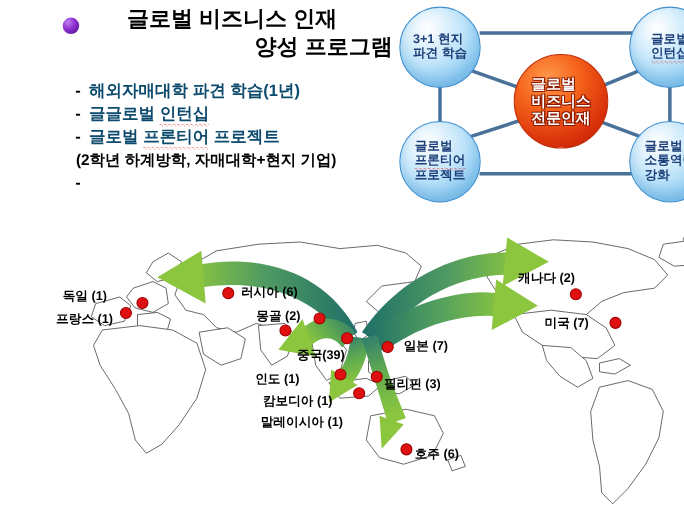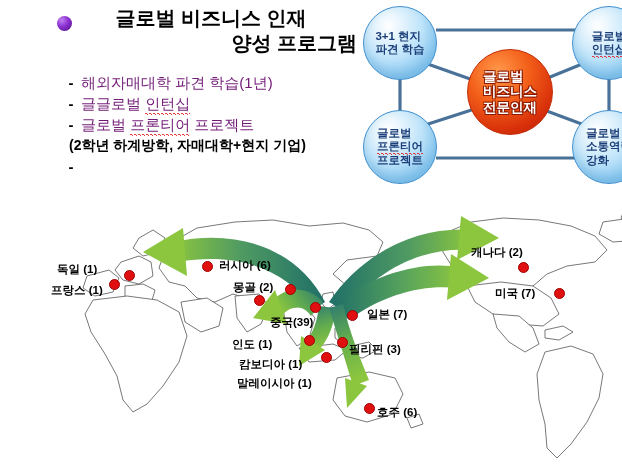--- a/index.html
+++ b/index.html
@@ -12,21 +12,21 @@
   #title-bullet{position:absolute;left:10px;top:10px;width:15px;height:15px;border-radius:50%;
      background:radial-gradient(circle at 32% 28%, #c07ef0 0%, #8a2fd0 45%, #4b0f80 100%);}
   .title-line{text-align:center;font-weight:bold;font-size:20px;color:#000;
      letter-spacing:0px;line-height:25px;padding-left:18px;}
   #title-line-2{padding-left:12px;text-align:right;}
 
   
   #bullet-list{position:absolute;left:14px;top:72px;width:300px;}
   .blrow{display:flex;align-items:flex-start;line-height:21px;}
   .bldash{width:20px;flex:0 0 20px;font-size:15px;font-weight:bold;color:#000;text-align:center;}
-  .bltext{font-size:15px;font-weight:normal;color:#701a75;white-space:nowrap;}
+  .bltext{font-size:15px;font-weight:bold;color:#0c4a6e;white-space:nowrap;}
   .blsub{font-size:14px;font-weight:bold;color:#000;white-space:nowrap;padding-left:8px;line-height:21px;}
   .sq{position:relative;display:inline-block;}
   .sq::after{content:"";position:absolute;left:0;right:0;bottom:-1px;height:3px;
      background-image:
        radial-gradient(circle at 1px 3px, transparent 1.4px, #e02020 1.5px, transparent 2.2px);
      background-size:4px 4px;background-repeat:repeat-x;}
 
   
   #diagram{position:absolute;left:303px;top:0px;width:319px;height:190px;}
   #diagram svg{position:absolute;left:0;top:0;}

